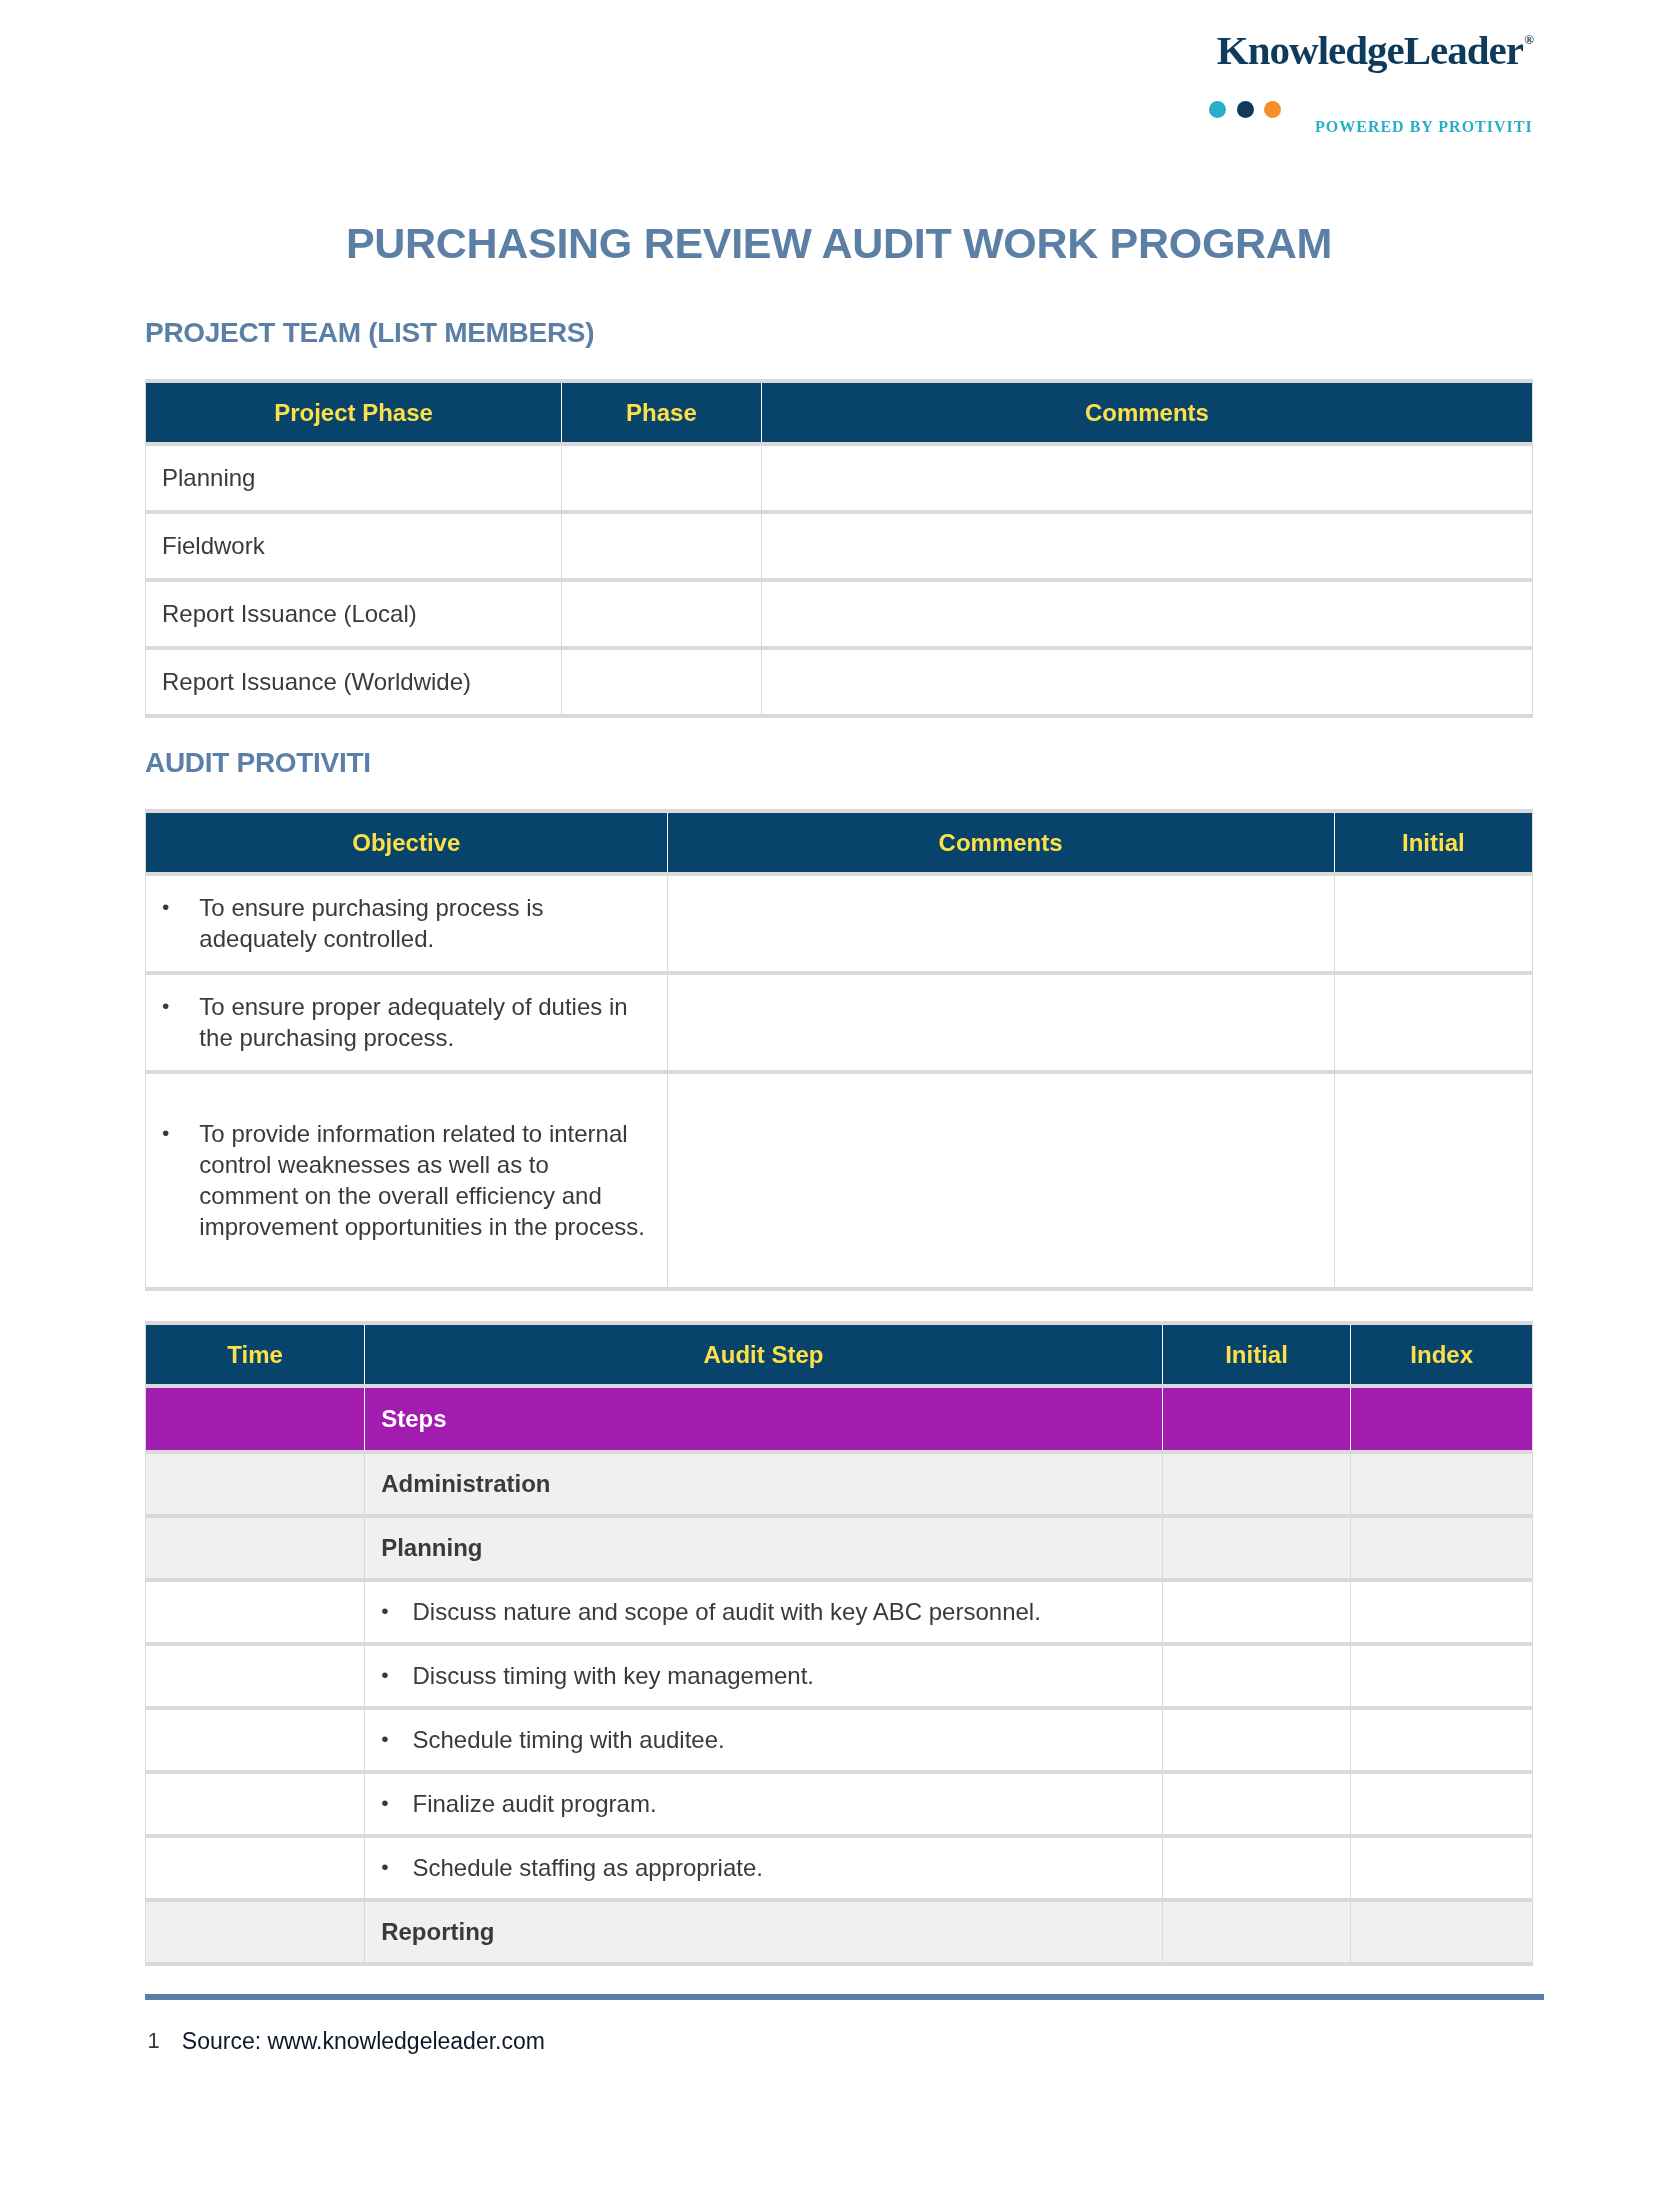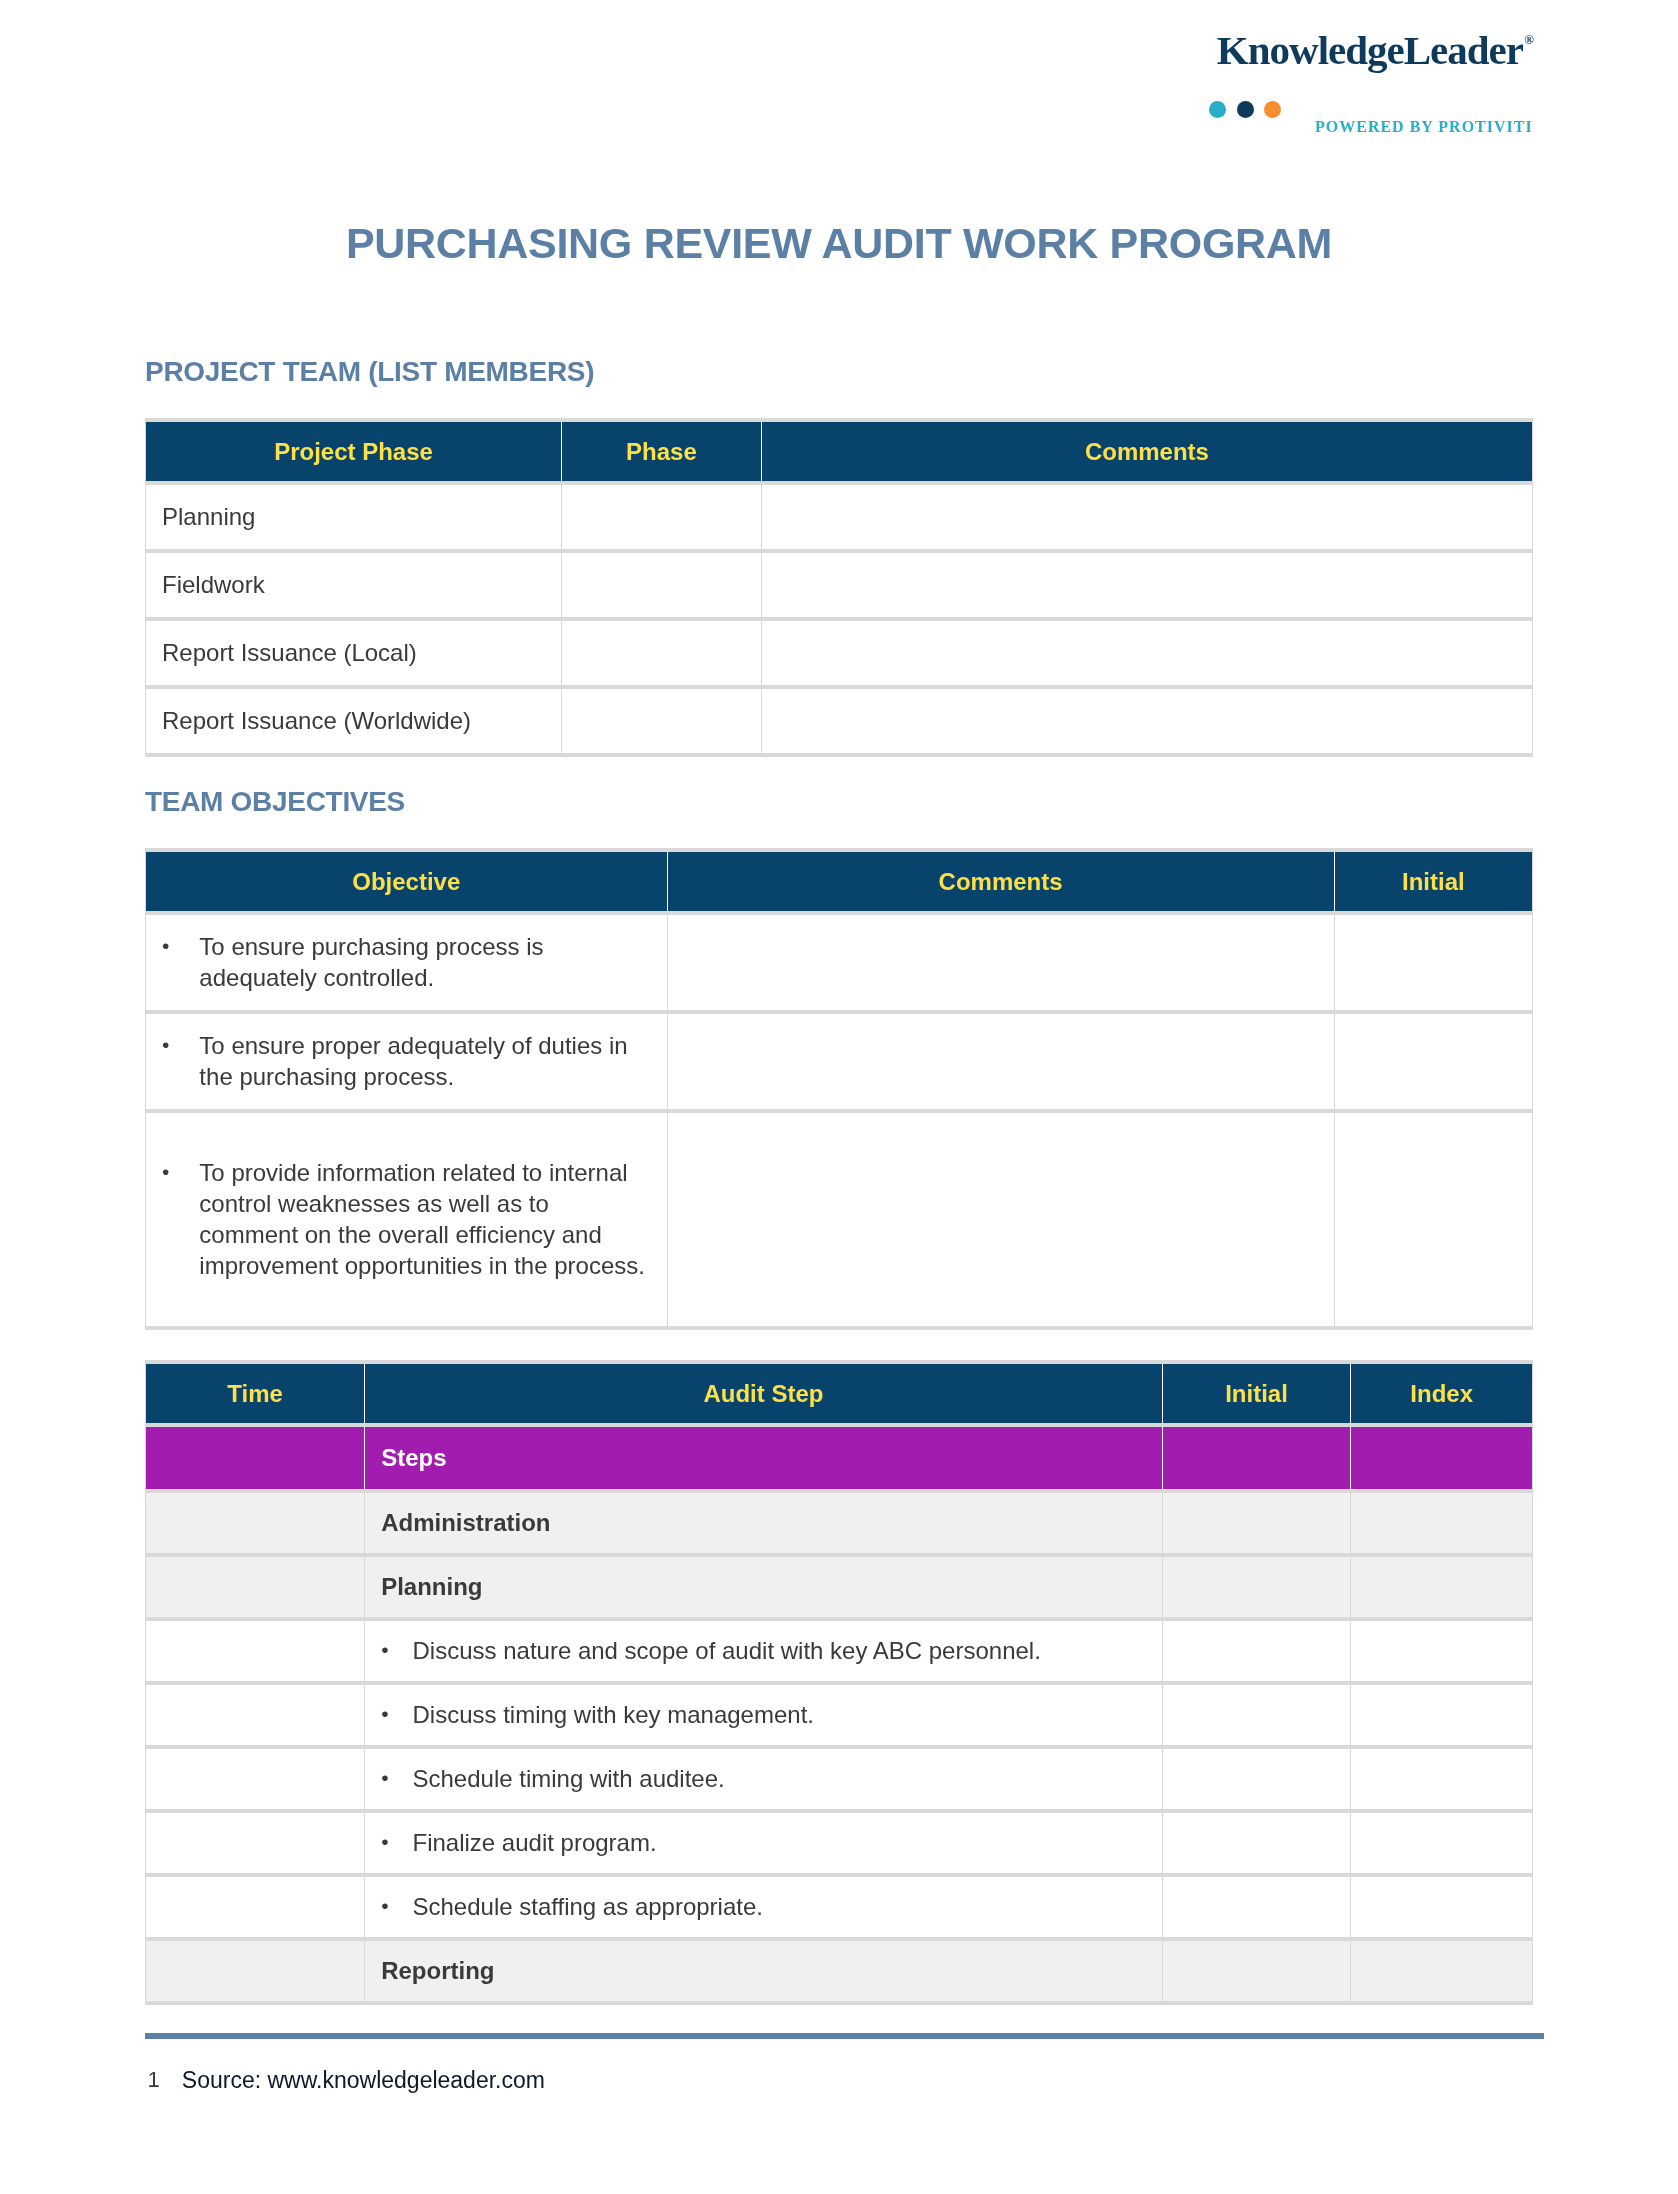--- a/index.html
+++ b/index.html
@@ -70,21 +70,21 @@
     color: #5c80a5;
     letter-spacing: -0.3px;
     line-height: 1.15;
   }
   .section-heading {
     font-size: 28px;
     font-weight: 700;
     color: #5c80a5;
     letter-spacing: -0.3px;
   }
-  .h-project { margin-top: 87px; }
+  .h-project { margin-top: 48px; }
   .h-objectives { margin-top: 29px; }
 
   
   table.tbl {
     width: 100%;
     border-collapse: collapse;
     table-layout: fixed;
     margin-top: 30px;
   }
   .tbl th, .tbl td {
@@ -220,21 +220,21 @@
         <td></td>
       </tr>
       <tr>
         <td>Report Issuance (Worldwide)</td>
         <td></td>
         <td></td>
       </tr>
     </tbody>
   </table>
 
-  <div class="section-heading h-objectives">TEAM OBJECTIVES</div>
+  <div class="section-heading h-objectives">AUDIT PROTIVITI</div>
 
   <table class="tbl t-objectives">
     <colgroup>
       <col style="width:37.6%">
       <col style="width:48.1%">
       <col style="width:14.3%">
     </colgroup>
     <thead>
       <tr>
         <th>Objective</th>

